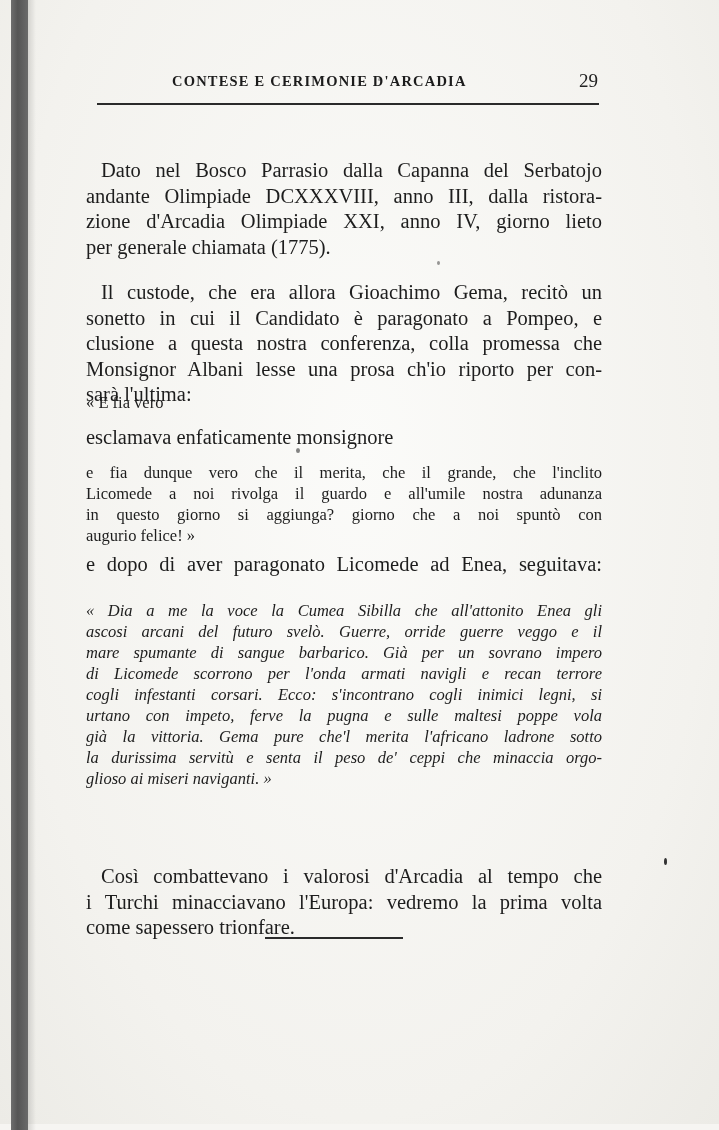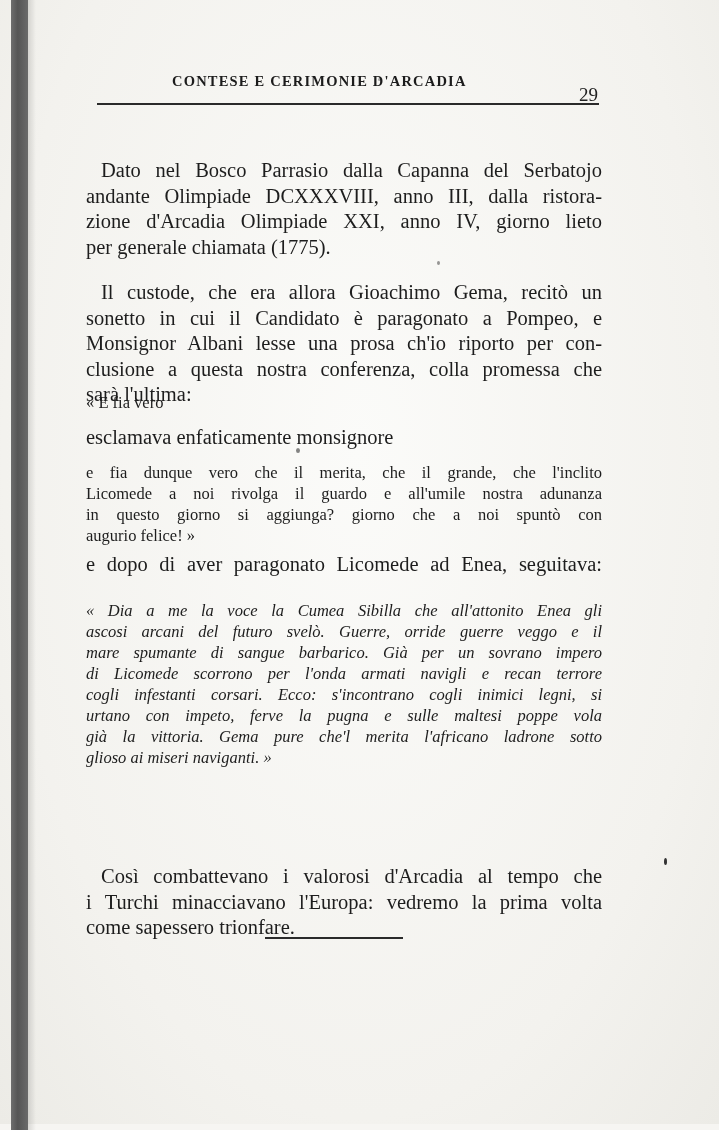--- a/index.html
+++ b/index.html
@@ -46,21 +46,21 @@
     top: 3px;
     font-family: "Liberation Serif", "DejaVu Serif", serif;
     font-size: 14.5px;
     letter-spacing: 1.2px;
     font-weight: bold;
     color: #1c1c1c;
   }
   .page-number {
     position: absolute;
     right: 2px;
-    top: 14px;
+    top: 0px;
     font-family: "Liberation Serif", serif;
     font-size: 19px;
     color: #222;
   }
   .head-rule {
     position: absolute;
     left: 97px;
     top: 103px;
     width: 502px;
     height: 2px;
@@ -128,22 +128,22 @@
   <div class="text-block" style="top:112px;">
     <div class="body-line indent">Dato nel Bosco Parrasio dalla Capanna del Serbatojo</div>
     <div class="body-line">andante Olimpiade DCXXXVIII, anno III, dalla ristora-</div>
     <div class="body-line">zione d'Arcadia Olimpiade XXI, anno IV, giorno lieto</div>
     <div class="body-line last">per generale chiamata (1775).</div>
   </div>
 
   <div class="text-block" style="top:234px;">
     <div class="body-line indent">Il custode, che era allora Gioachimo Gema, recitò un</div>
     <div class="body-line">sonetto in cui il Candidato è paragonato a Pompeo, e</div>
+    <div class="body-line">clusione a questa nostra conferenza, colla promessa che</div>
     <div class="body-line">Monsignor Albani lesse una prosa ch'io riporto per con-</div>
-    <div class="body-line">clusione a questa nostra conferenza, colla promessa che</div>
     <div class="body-line last">sarà l'ultima:</div>
   </div>
 
   <div class="text-block" style="top:392px;">
     <div class="quote-line last">« E fia vero</div>
   </div>
 
   <div class="text-block" style="top:425px;">
     <div class="body-line last">esclamava enfaticamente monsignore</div>
   </div>
@@ -160,20 +160,21 @@
   </div>
 
   <div class="text-block" style="top:600px;font-style:italic;">
     <div class="quote-line">« Dia a me la voce la Cumea Sibilla che all'attonito Enea gli</div>
     <div class="quote-line">ascosi arcani del futuro svelò. Guerre, orride guerre veggo e il</div>
     <div class="quote-line">mare spumante di sangue barbarico. Già per un sovrano impero</div>
     <div class="quote-line">di Licomede scorrono per l'onda armati navigli e recan terrore</div>
     <div class="quote-line">cogli infestanti corsari. Ecco: s'incontrano cogli inimici legni, si</div>
     <div class="quote-line">urtano con impeto, ferve la pugna e sulle maltesi poppe vola</div>
     <div class="quote-line">già la vittoria. Gema pure che'l merita l'africano ladrone sotto</div>
+    <div class="quote-line">la durissima servitù e senta il peso de' ceppi che minaccia orgo-</div>
     <div class="quote-line last">glioso ai miseri naviganti. »</div>
   </div>
 
   <div class="text-block" style="top:818px;">
     <div class="body-line indent">Così combattevano i valorosi d'Arcadia al tempo che</div>
     <div class="body-line">i Turchi minacciavano l'Europa: vedremo la prima volta</div>
     <div class="body-line last">come sapessero trionfare.</div>
   </div>
 
   <div class="end-rule"></div>

